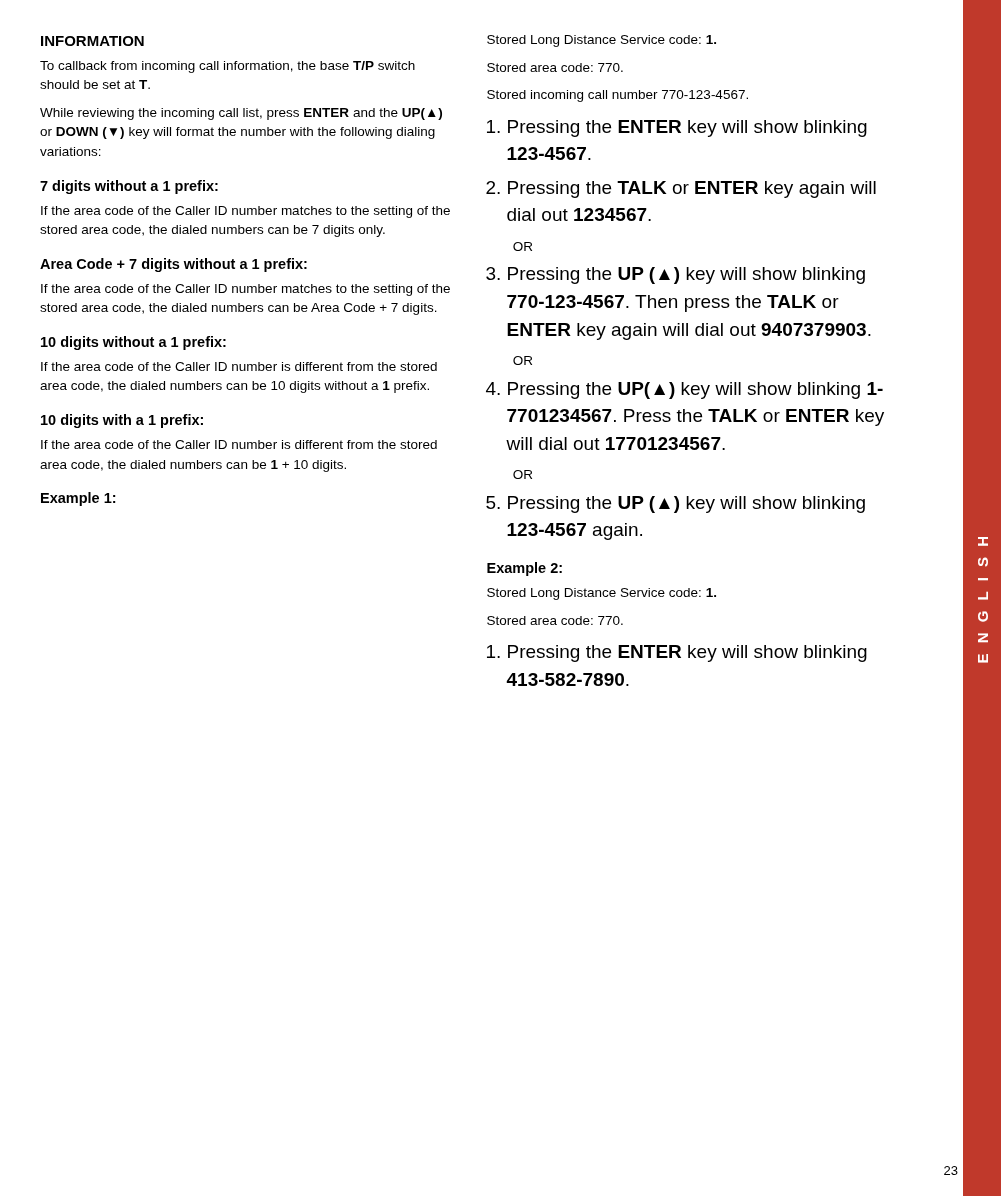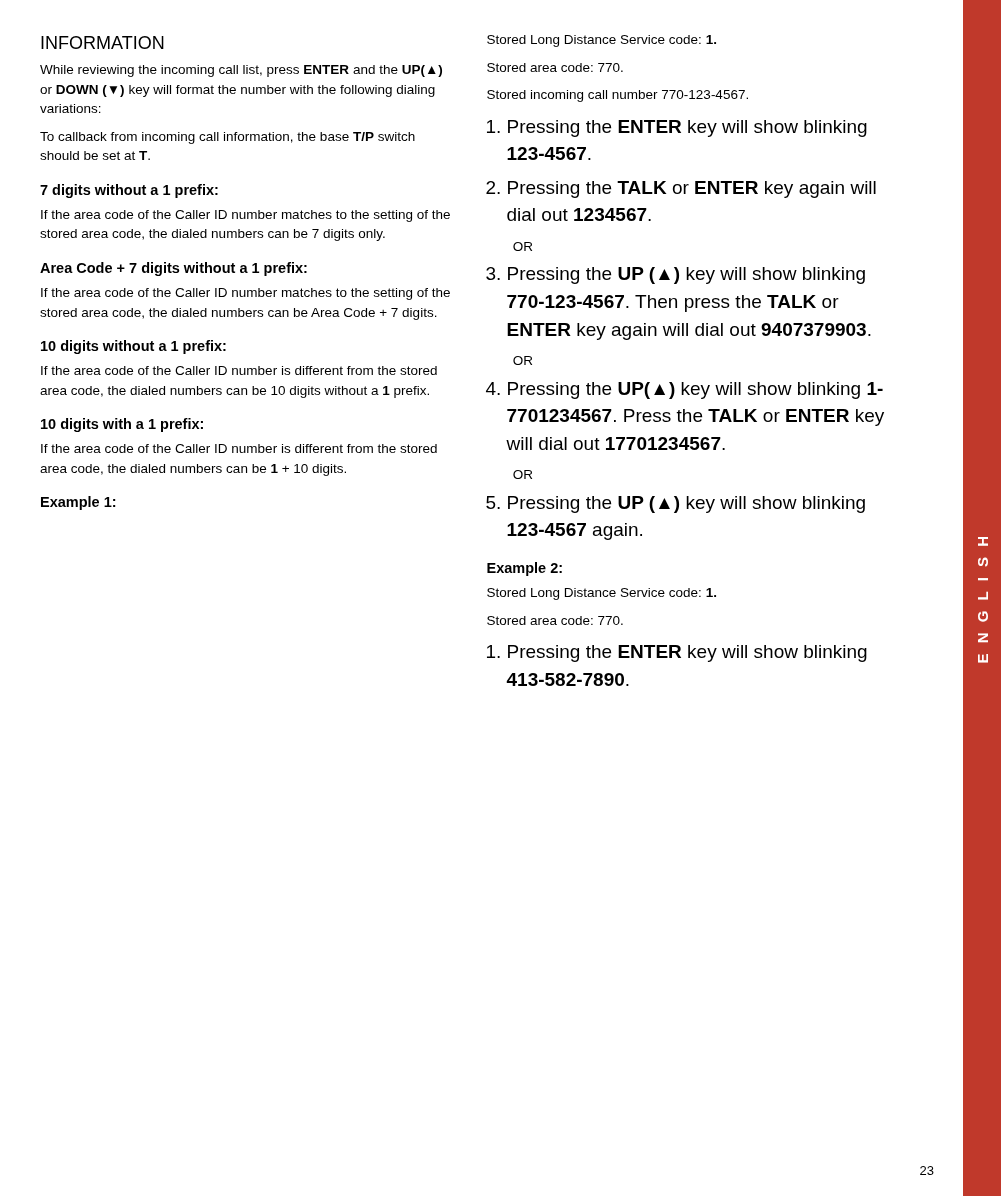--- a/index.html
+++ b/index.html
@@ -75,22 +75,22 @@
 
     
     .section-heading {
       font-weight: bold;
       font-size: 14.5px;
       margin-top: 14px;
       margin-bottom: 4px;
     }
 
     .section-heading-large {
-      font-size: 18px;
-      font-weight: normal;
+      font-size: 15px;
+      font-weight: bold;
       margin-bottom: 4px;
       margin-top: 0;
     }
 
     p {
       margin-bottom: 8px;
       line-height: 1.45;
       font-size: 13.5px;
     }
 
@@ -114,46 +114,46 @@
       margin-left: 0;
       margin-top: 4px;
       margin-bottom: 4px;
       font-size: 13.5px;
     }
 
     
     .page-number {
       position: absolute;
       bottom: 18px;
-      right: 67px;
+      right: 43px;
       font-size: 13px;
     }
   </style>
 </head>
 <body>
 
 <div class="right-sidebar">
   <span class="sidebar-letter">E N G L I S H</span>
 </div>
 
 <div class="page-container">
 
 
   <div class="content-area">
 
     <div class="left-column">
 
       <p class="section-heading-large">INFORMATION</p>
 
       <p>
+        To callback from incoming call information, the base <b>T/P</b> switch should be set at <b>T</b>.
+      </p>
+
+      <p>
         While reviewing the incoming call list, press <b>ENTER</b> and the <b>UP(▲)</b> or <b>DOWN (▼)</b> key will format the number with the following dialing variations:
-      </p>
-
-      <p>
-        To callback from incoming call information, the base <b>T/P</b> switch should be set at <b>T</b>.
       </p>
 
       <p class="section-heading"><b>7 digits without a 1 prefix:</b></p>
       <p>If the area code of the Caller ID number matches to the setting of the stored area code, the dialed numbers can be 7 digits only.</p>
 
       <p class="section-heading"><b>Area Code + 7 digits without a 1 prefix:</b></p>
       <p>If the area code of the Caller ID number matches to the setting of the stored area code, the dialed numbers can be Area Code + 7 digits.</p>
 
       <p class="section-heading"><b>10 digits without a 1 prefix:</b></p>
       <p>If the area code of the Caller ID number is different from the stored area code, the dialed numbers can be 10 digits without a <b>1</b> prefix.</p>

